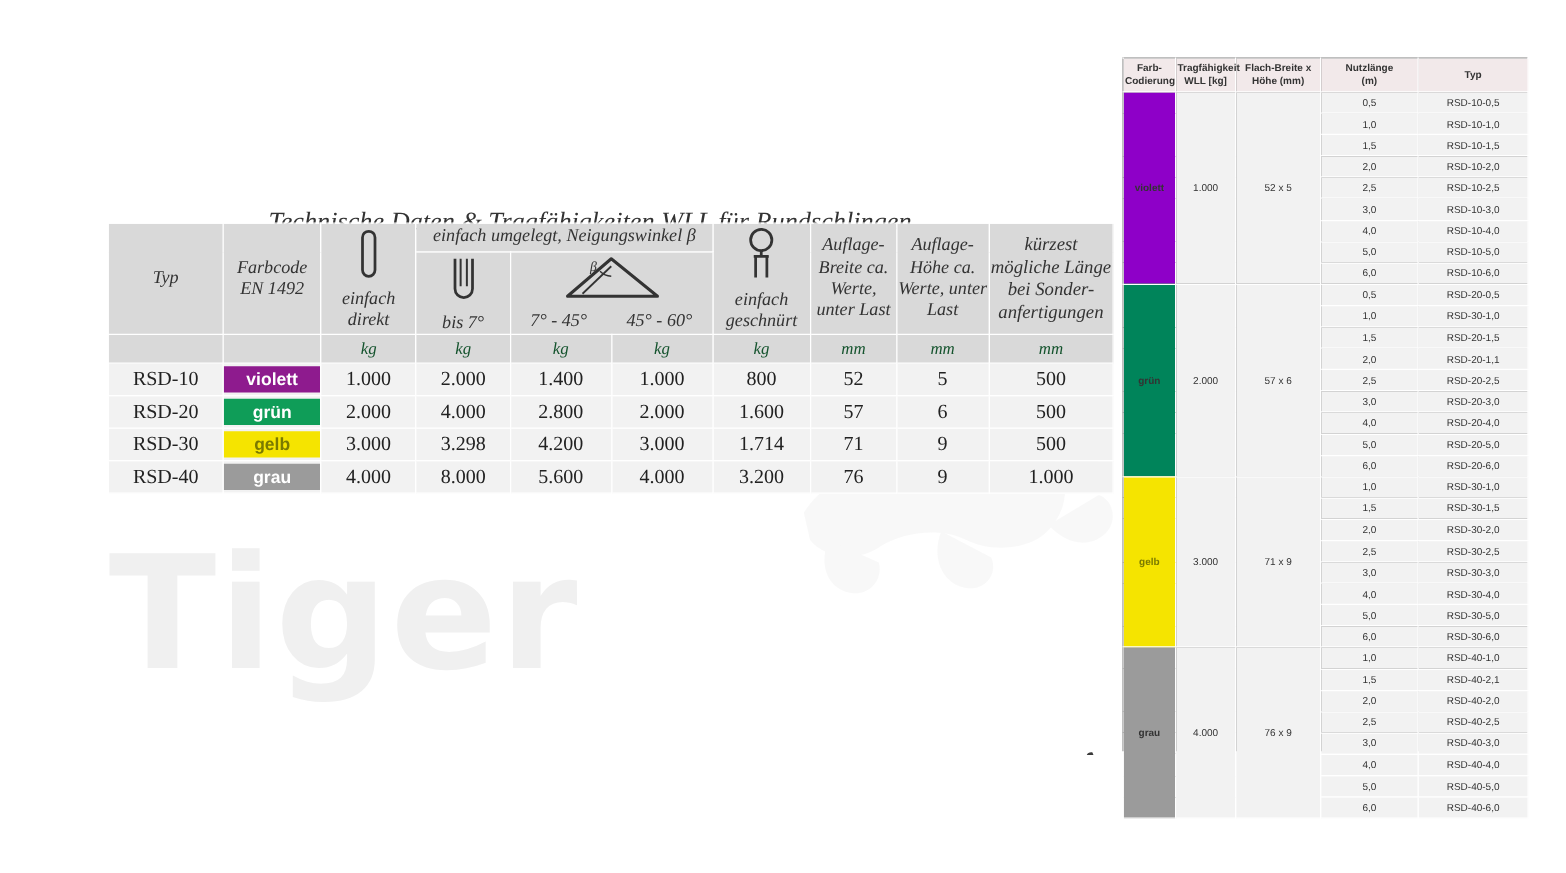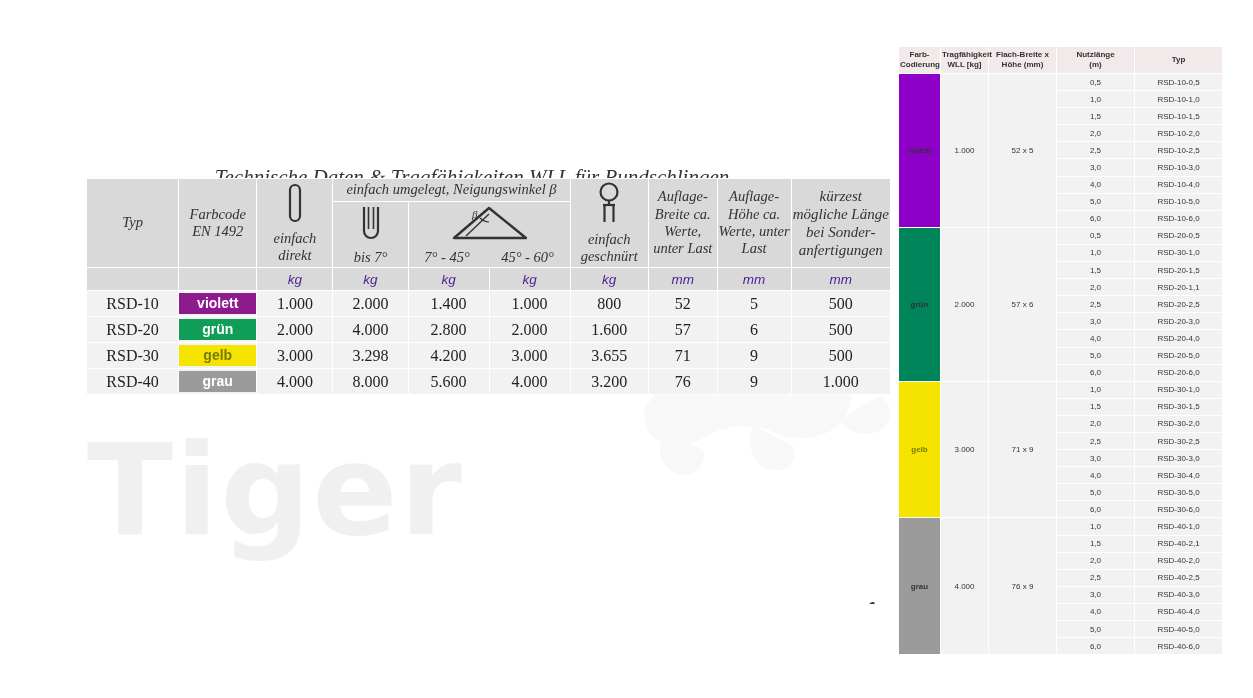--- a/index.html
+++ b/index.html
@@ -88,23 +88,23 @@
   .hdr {
     background: #d9d9d9;
     font-family: "Liberation Serif", serif;
     font-style: italic;
     color: #333333;
     font-size: 14.5px;
     line-height: 1.2;
   }
   .hdr-sub {
     background: #d9d9d9;
-    font-family: Liberation Sans, sans-serif;
+    font-family: Liberation Serif, serif;
     font-style: italic;
-    color: #4c1d95;
+    color: #14532d;
     font-size: 13.5px;
     height: 22px;
   }
   .icon-cell {
     background: #d9d9d9;
     padding-top: 4px;
   }
   .icon-cell .ic-lbl {
     font-family: "Liberation Serif", serif;
     font-style: italic;
@@ -350,21 +350,21 @@
           </tr>
           <tr class="datarow">
             <td class="typ">RSD-30</td>
             <td>
               <span class="swatch dark-text" style="background:#f5e400">gelb</span>
             </td>
             <td>3.000</td>
             <td>3.298</td>
             <td>4.200</td>
             <td>3.000</td>
-            <td>3.655</td>
+            <td>1.714</td>
             <td>71</td>
             <td>9</td>
             <td>500</td>
           </tr>
           <tr class="datarow">
             <td class="typ">RSD-40</td>
             <td>
               <span class="swatch" style="background:#9b9b9b">grau</span>
             </td>
             <td>4.000</td>

